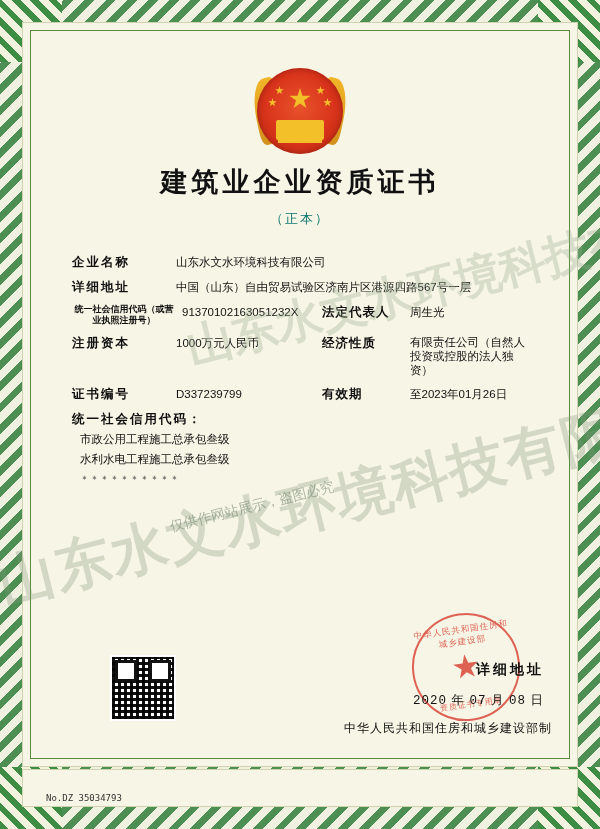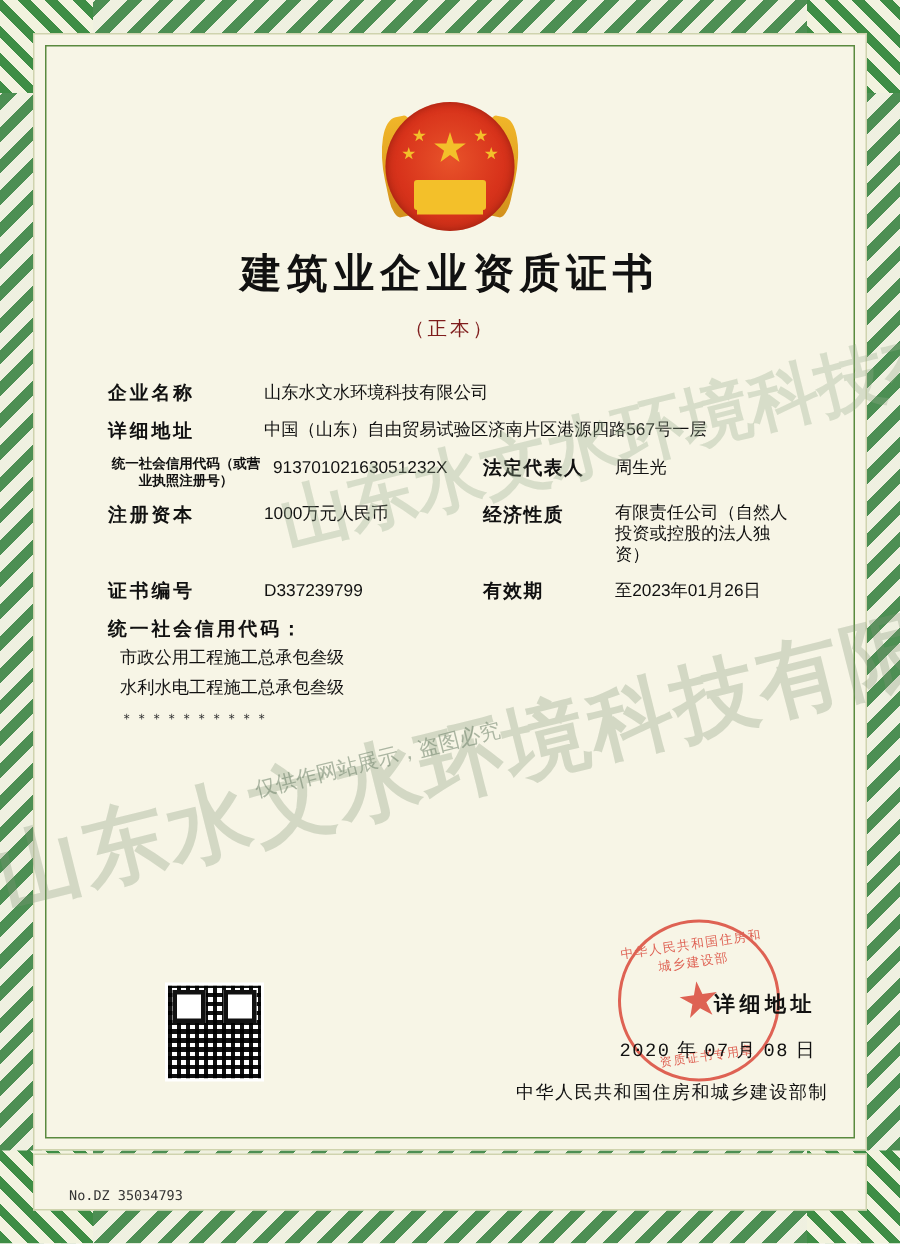--- a/index.html
+++ b/index.html
@@ -93,21 +93,21 @@
     font-size:27px;
     letter-spacing:4px;
     font-weight:bold;
     color:#111;
     margin-top:10px;
     font-family:"DejaVu Sans","Liberation Sans",sans-serif;
   }
   .subtitle{
     text-align:center;
     font-size:13px;
-    color:#7f1d1d;
+    color:#0f766e;
     margin-top:10px;
     letter-spacing:2px;
   }
 
   .fields{
     margin:26px 18px 0 18px;
     font-size:12px;
     color:#111;
   }
   .row{

